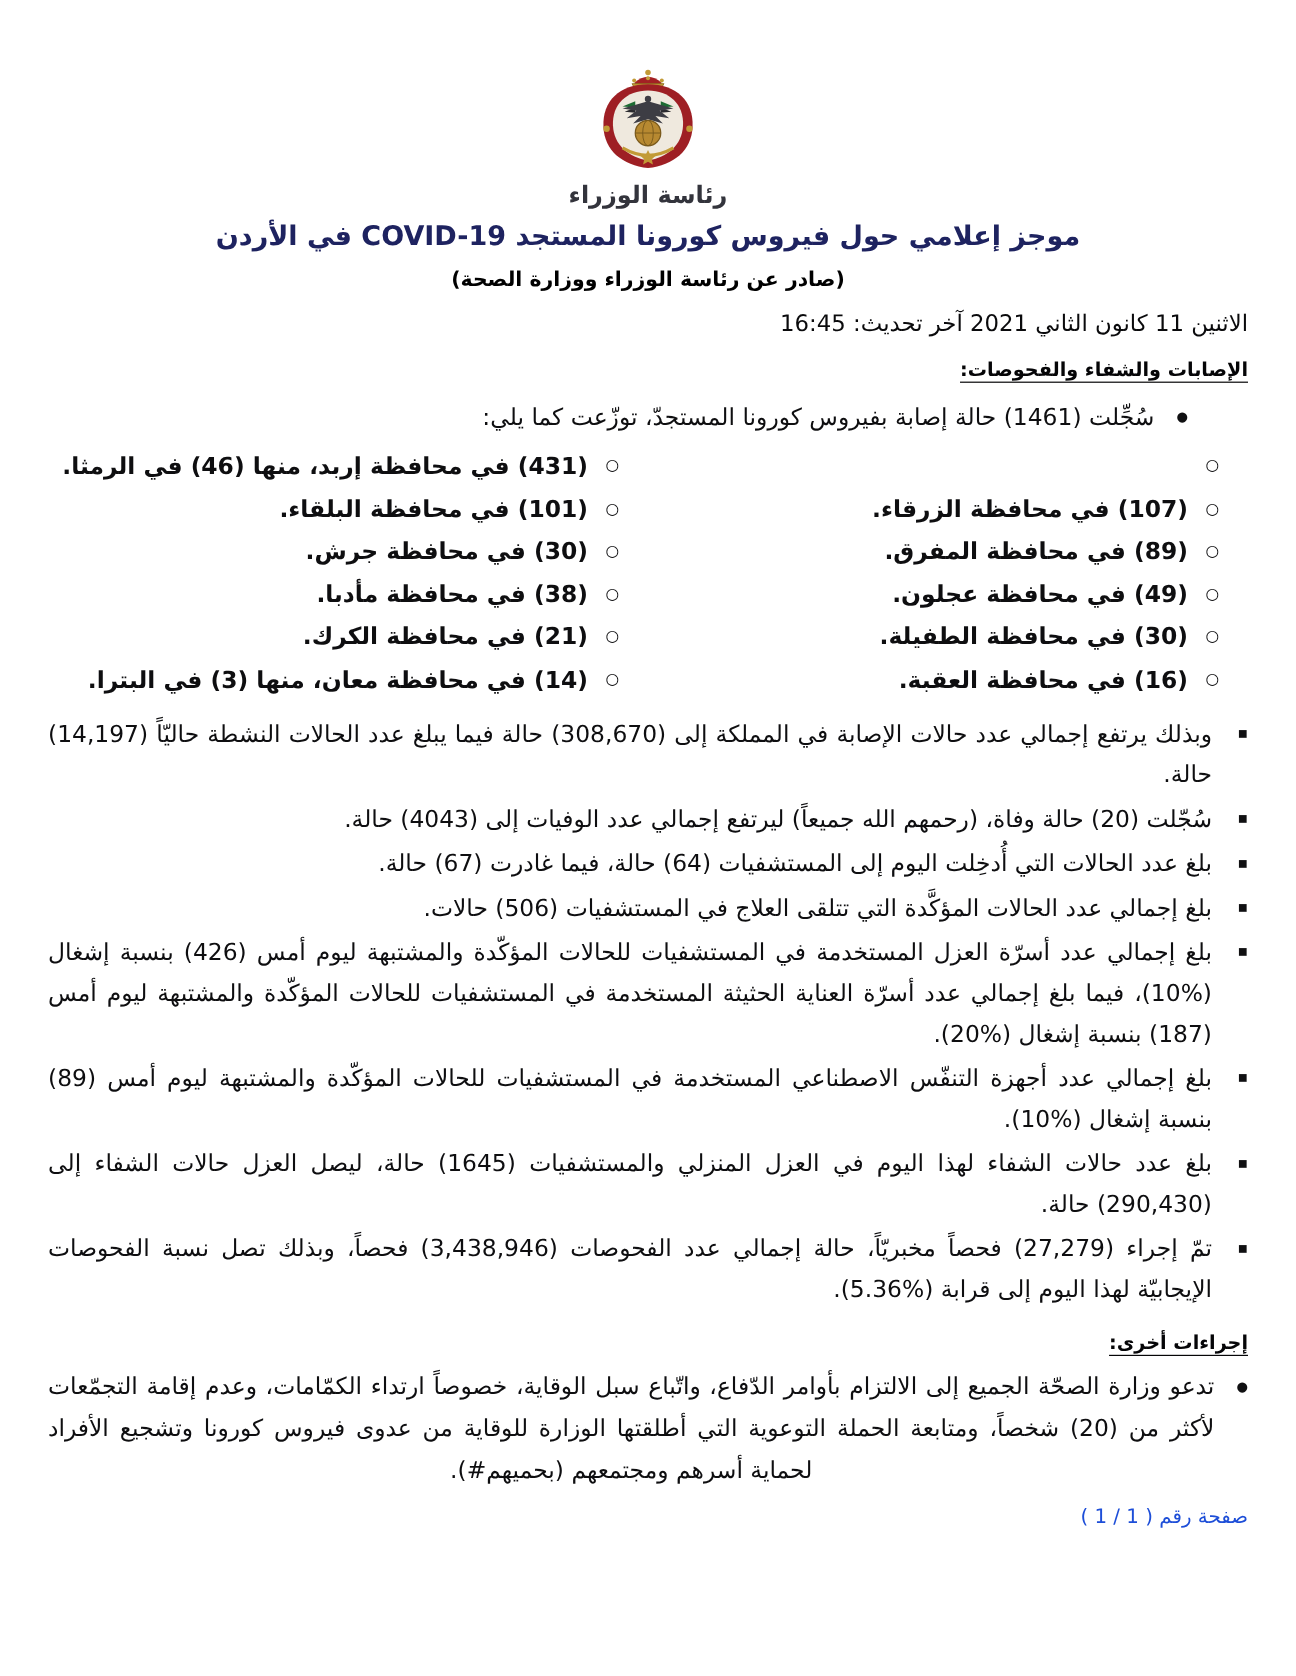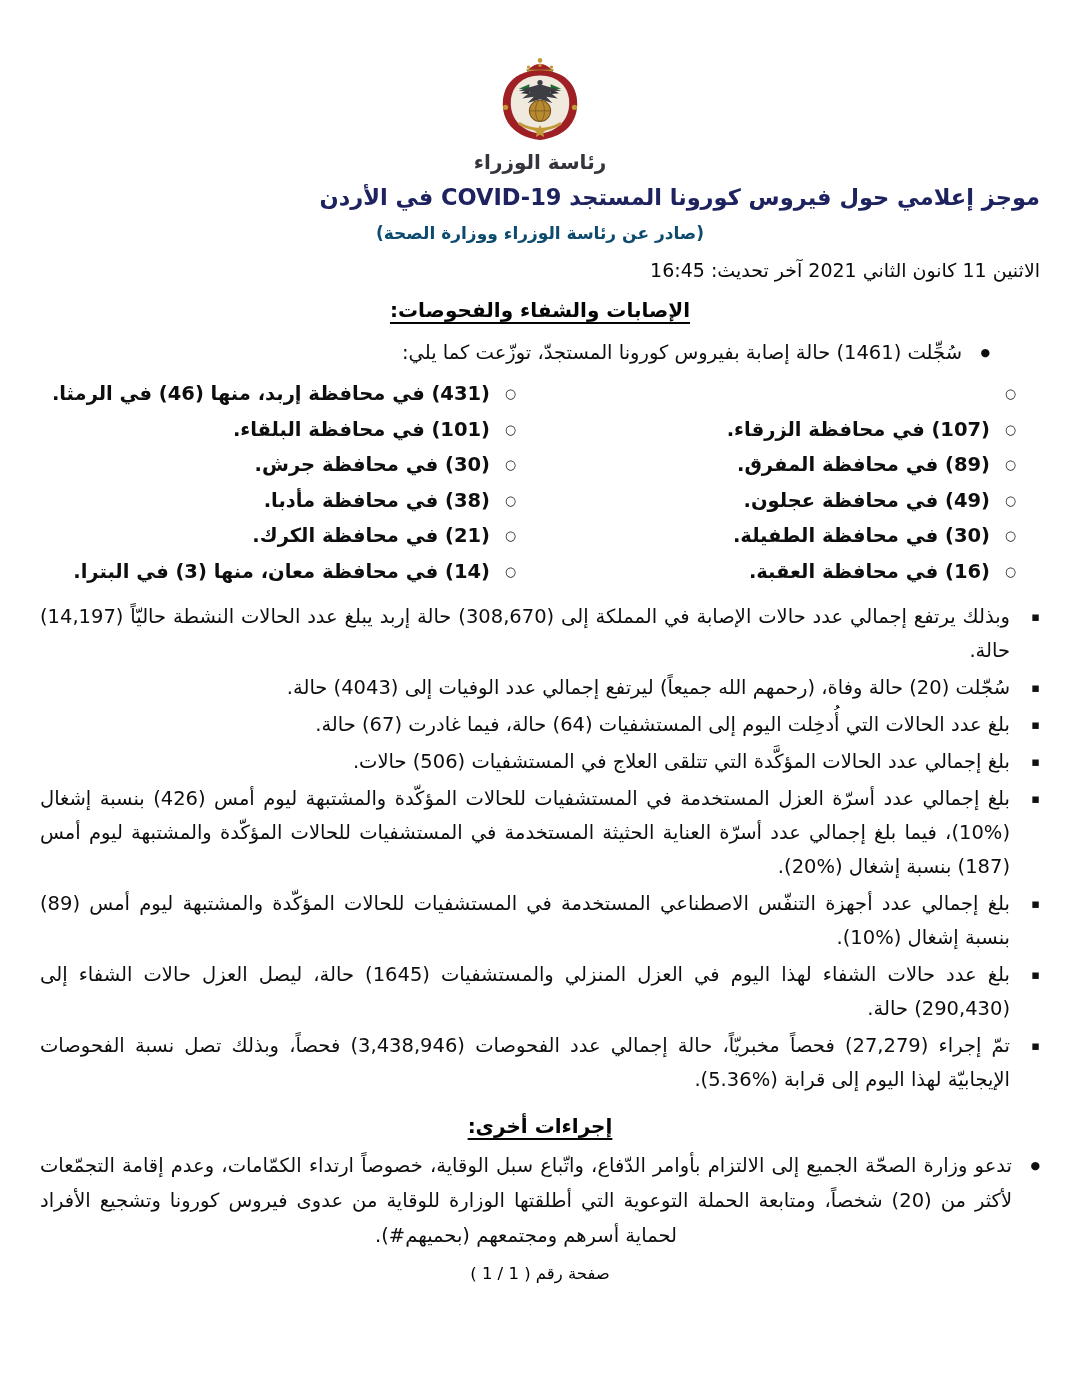--- a/index.html
+++ b/index.html
@@ -5,43 +5,43 @@
   *{margin:0;padding:0;box-sizing:border-box}
   html,body{width:1080px}
   body{
     height:1397px;background:#ffffff;color:#0e0e10;
     font-family:"DejaVu Sans",sans-serif;direction:rtl;overflow:hidden;
   }
   .page{width:1080px;height:1252px;padding:56px 40px 0;position:relative}
   .crest{text-align:center}
   .crest svg{display:block;margin:0 auto}
   .crest-caption{font-size:20px;font-weight:bold;color:#33343c;margin-top:2px;letter-spacing:.5px}
-  .title{margin-top:10px;font-weight:bold;font-size:22.5px;color:#1e2360}
-  .subtitle{margin-top:13px;text-align:center;font-weight:bold;font-size:17px;color:#0c4a6e}
+  .title{margin-top:10px;text-align:center;font-weight:bold;font-size:22.5px;color:#1e2360}
+  .subtitle{margin-top:13px;text-align:center;font-weight:bold;font-size:17px;color:#000000}
   .dateline{margin-top:16px;text-align:right;font-weight:normal;font-size:19px;color:#0a0a0c}
   .sec-heading{
-    margin-top:17px;font-weight:bold;font-size:20px;color:#050507;
-    text-decoration:underline;text-underline-offset:5px;text-align:center;
+    margin-top:17px;font-weight:bold;font-size:16px;color:#050507;
+    text-decoration:underline;text-underline-offset:5px;
   }
   .li{display:flex;align-items:flex-start}
   .marker{flex:0 0 auto;line-height:inherit;color:#101012}
   .m-disc{width:28px;font-size:11px}
   .m-circle{width:26px;font-size:13px}
   .m-square{width:30px;font-size:13px}
   .intro{margin:13px 50px 0 0;font-size:19.5px;line-height:36px}
   .gov{display:flex;margin-top:5px}
   .gov-col{width:50%;padding-right:24px}
   .gov-item{display:flex;font-weight:bold;font-size:19.5px;line-height:35.5px}
   .stats{margin-top:11px}
   .stat{display:flex;font-size:19.5px;line-height:34px;margin-bottom:3px}
   .stat-text{flex:1 1 auto;text-align:justify}
   .b{font-weight:normal}
   .closing{display:flex;font-size:19.5px;line-height:35px;margin-top:10px}
   .closing-text{flex:1 1 auto;text-align:justify;text-align-last:center}
-  .footer{margin-top:11px;text-align:center;font-size:16.5px;color:#000000}
+  .footer{margin-top:11px;text-align:right;font-size:16.5px;color:#1d4ed8}
 </style>
 </head>
 <body>
 
 <div class="page">
 
   <div class="crest">
     <span>
       <svg viewBox="0 0 140 104" width="124" height="92" aria-hidden="true">
 
@@ -141,21 +141,21 @@
       <div class="gov-item">
           <span class="marker m-circle">○</span>
           <span>(14) في محافظة معان، منها (3) في البترا.</span>
         </div>
     </div>
   </div>
 
   <div class="stats">
     <div class="li stat">
         <span class="marker m-square">▪</span>
-        <div class="stat-text"><span>وبذلك يرتفع إجمالي عدد حالات الإصابة في المملكة إلى </span><span class="b">(308,670)</span><span> حالة إربد يبلغ عدد الحالات النشطة حاليّاً </span><span class="b">(14,197) حالة.</span></div>
+        <div class="stat-text"><span>وبذلك يرتفع إجمالي عدد حالات الإصابة في المملكة إلى </span><span class="b">(308,670)</span><span> حالة فيما يبلغ عدد الحالات النشطة حاليّاً </span><span class="b">(14,197) حالة.</span></div>
       </div>
     <div class="li stat">
         <span class="marker m-square">▪</span>
         <div class="stat-text"><span class="b">سُجّلت (20) حالة وفاة</span><span>، (رحمهم الله جميعاً) ليرتفع إجمالي عدد الوفيات إلى </span><span class="b">(4043) حالة.</span></div>
       </div>
     <div class="li stat">
         <span class="marker m-square">▪</span>
         <div class="stat-text"><span>بلغ عدد الحالات التي أُدخِلت اليوم إلى المستشفيات </span><span class="b">(64) حالة</span><span>، فيما غادرت </span><span class="b">(67) حالة.</span></div>
       </div>
     <div class="li stat">

